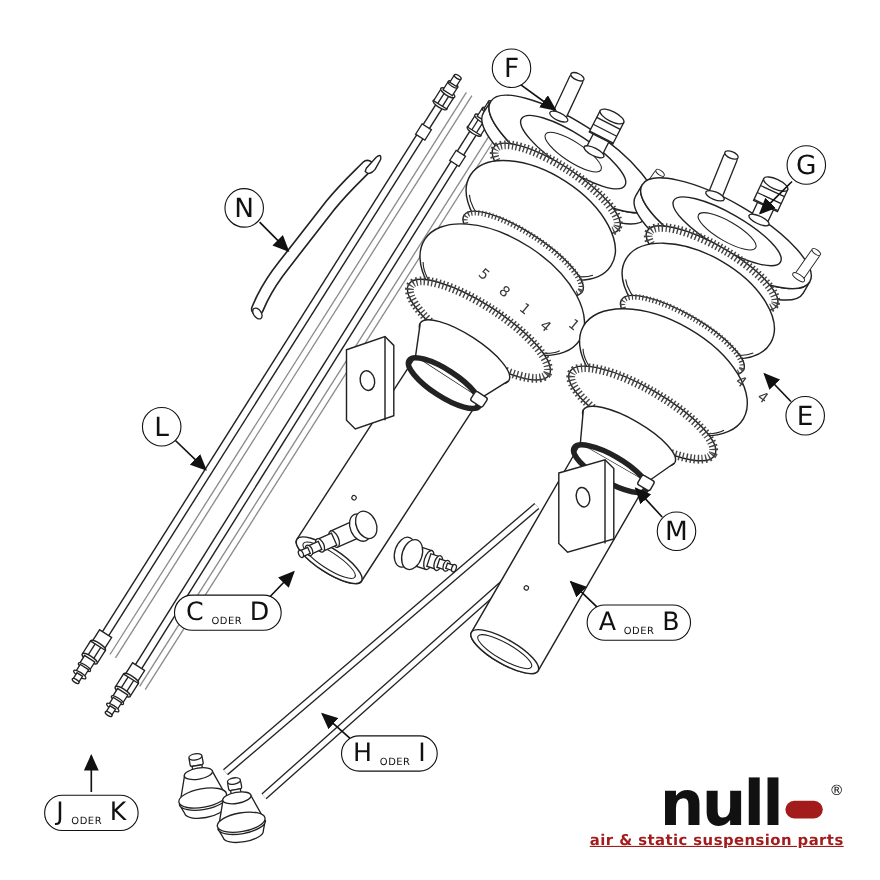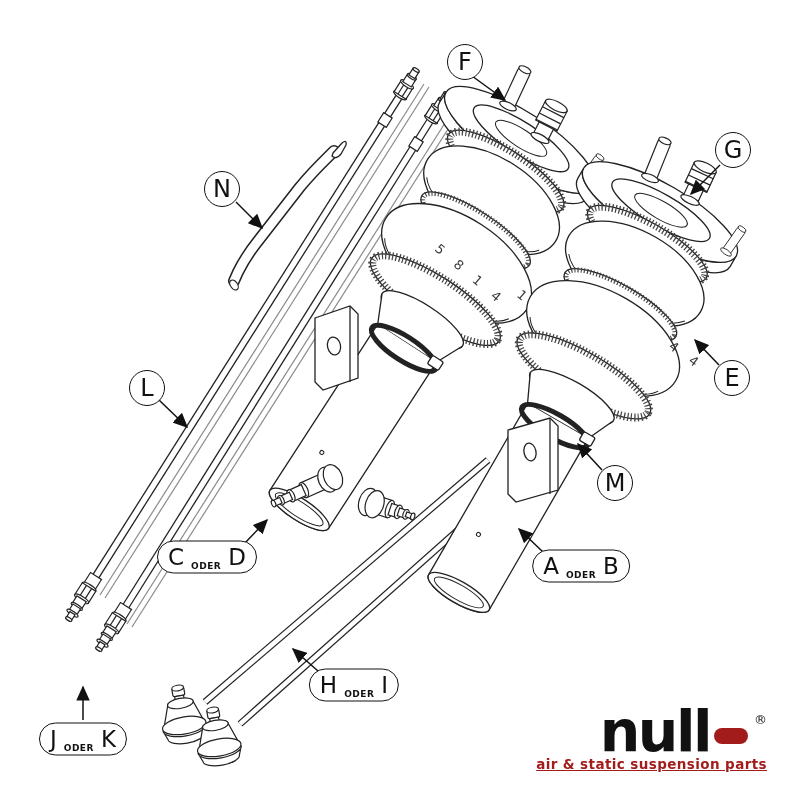--- a/index.html
+++ b/index.html
@@ -20,21 +20,21 @@
     line-height:1;
   }
   
   .callout-pill {
     position:absolute; height:33px; padding:0 10px;
     border:1.7px solid #111; border-radius:17px; background:#fff;
     display:flex; align-items:center; justify-content:center; gap:7px;
     transform:translate(-50%,-50%); color:#111; line-height:1;
   }
   .callout-pill .big { font-size:23px; }
-  .callout-pill .conj { font-size:9px; font-weight:700; letter-spacing:.5px; margin-top:18px; }
+  .callout-pill .conj { font-size:9px; font-weight:400; letter-spacing:.5px; margin-top:18px; }
   
   #logo {
     position:absolute; top:678px; right:33px;
     display:flex; flex-direction:column; align-items:flex-end;
   }
   #logo .word {
     display:flex; align-items:center;
     font-size:57px; font-weight:700; letter-spacing:-2.5px; color:#111;margin-top:20px;
   }
   #logo .hyphen {

